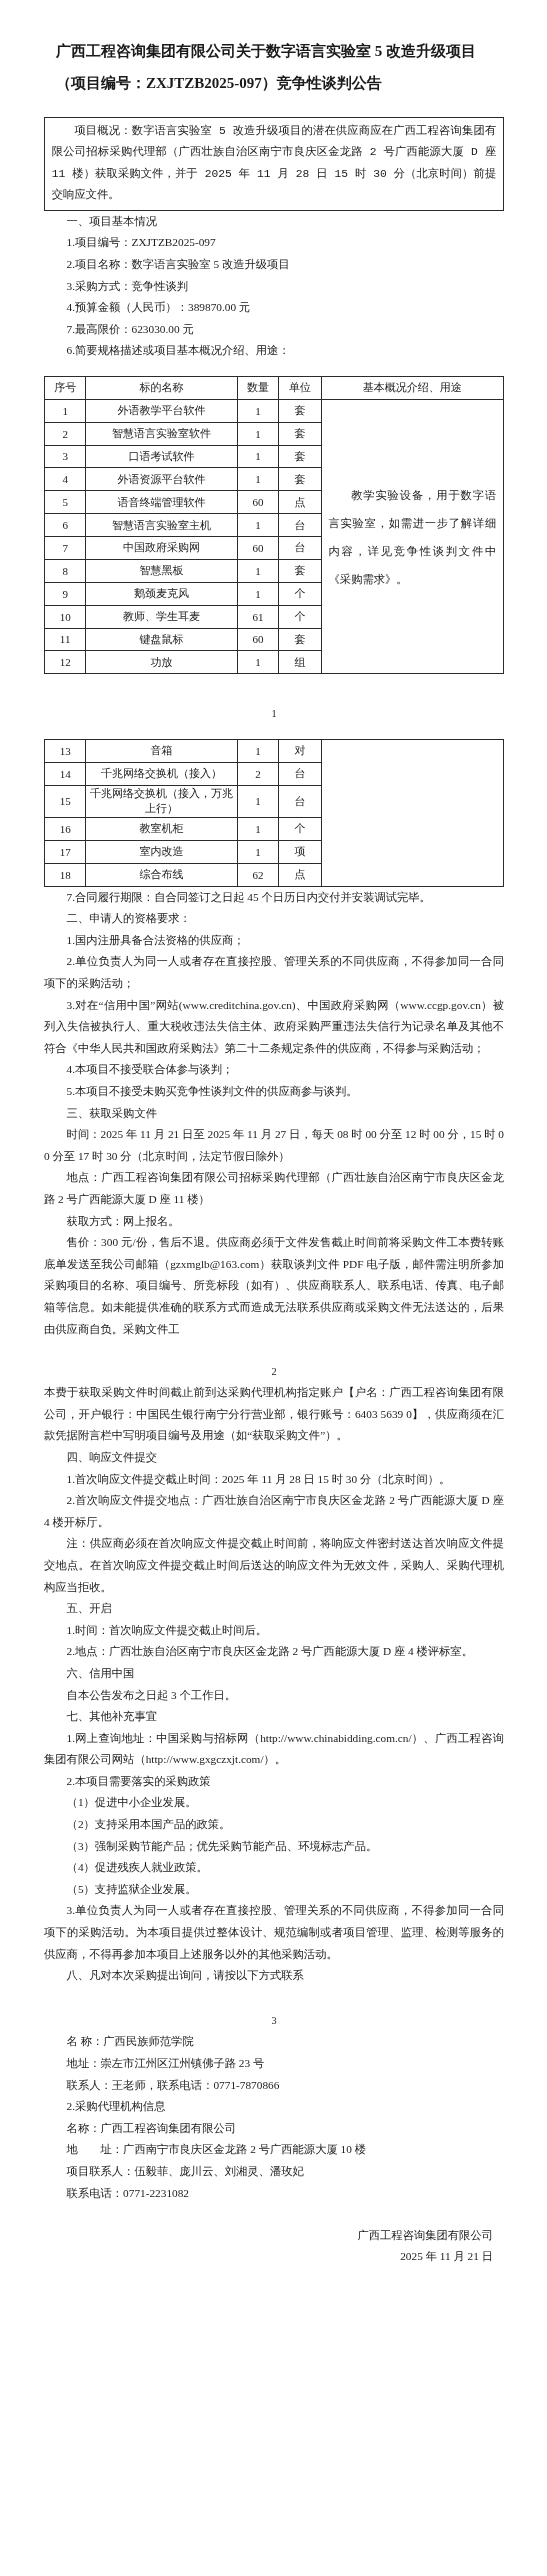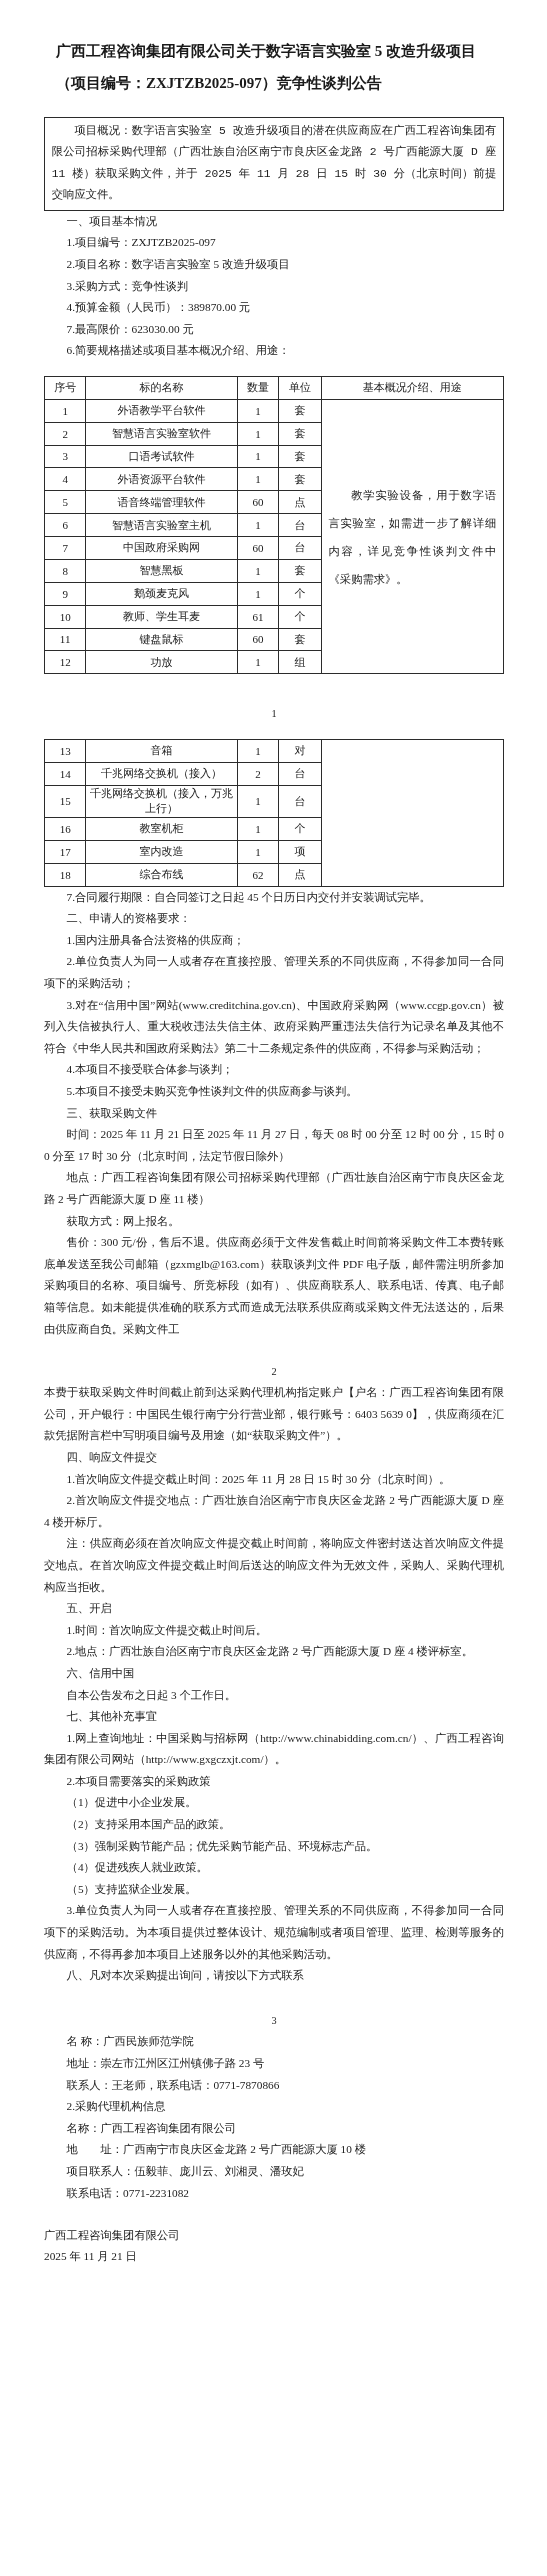--- a/index.html
+++ b/index.html
@@ -34,21 +34,21 @@
   .itemtable col.w-unit { width:9.3%; }
   .itemtable col.w-note { width:39.7%; }
   .itemtable td.c-note { text-align:justify; padding:0 6.8px; }
   .note-p { margin:0; font-size:11.3px; line-height:28px; text-indent:2em; text-align:justify; word-break:break-all; }
   .pagenum { margin:0; font-size:10.3px; line-height:21.6px; text-align:center; }
   .pn1 { margin-top:29px; margin-bottom:1.4px; }
   .pn2 { margin-top:20.5px; }
   .pn3 { margin-top:23px; }
   .pn4 { margin-top:339px; }
   .signature { margin-top:20.5px; padding-right:11px; text-align:right; }
-  .signature .para { text-indent:0; }
+  .signature .para { text-indent:0; text-align:right; }
 </style>
 </head>
 <body>
 
 <div class="doc">
 
   <h1 class="title">
     <span class="tl">广西工程咨询集团有限公司关于数字语言实验室 5 改造升级项目</span>
     <span class="tl">（项目编号：ZXJTZB2025-097）竞争性谈判公告</span>
   </h1>

